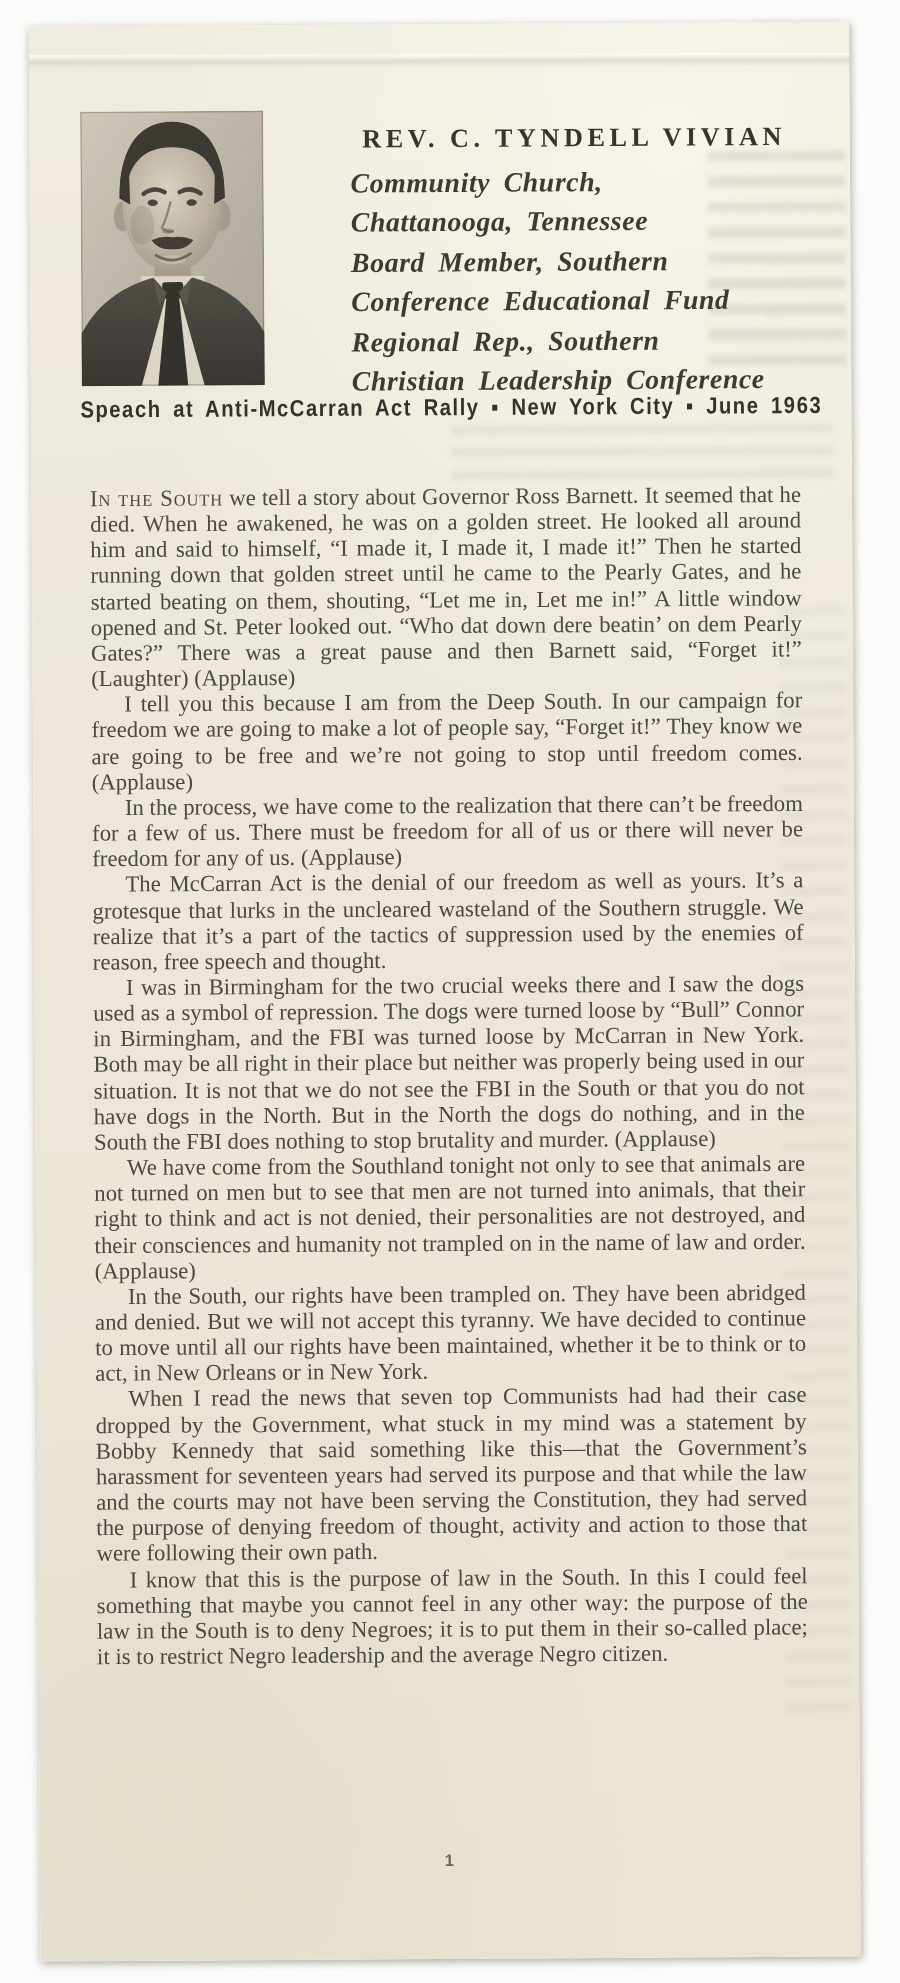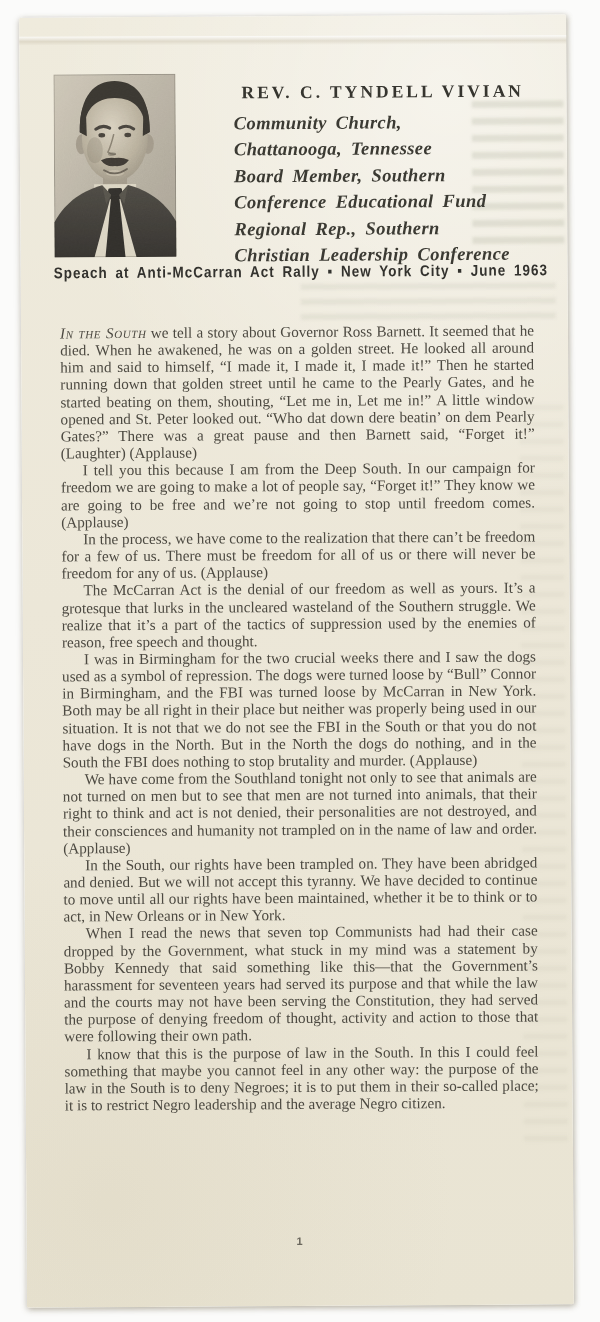--- a/index.html
+++ b/index.html
@@ -99,21 +99,21 @@
     width: 474px;
     font-size: 15.2px;
     line-height: 17.15px;
     color: #4c4941;
     text-align: justify;
     hyphens: auto;
     -webkit-hyphens: auto;
   }
   .para { margin: 0; text-indent: 22px; }
   .para.first { text-indent: 0; }
-  .smallcaps { font-variant: small-caps; letter-spacing: 0.6px; font-style: italic; }
+  .smallcaps { font-variant: small-caps; letter-spacing: 0.6px; }
   .page-number {
     position: absolute;
     left: 0; top: 1219px;
     width: 100%;
     text-align: center;
     font-family: "Liberation Sans", sans-serif;
     font-weight: bold;
     font-size: 11px;
     color: #6b675d;
     letter-spacing: 1px;

